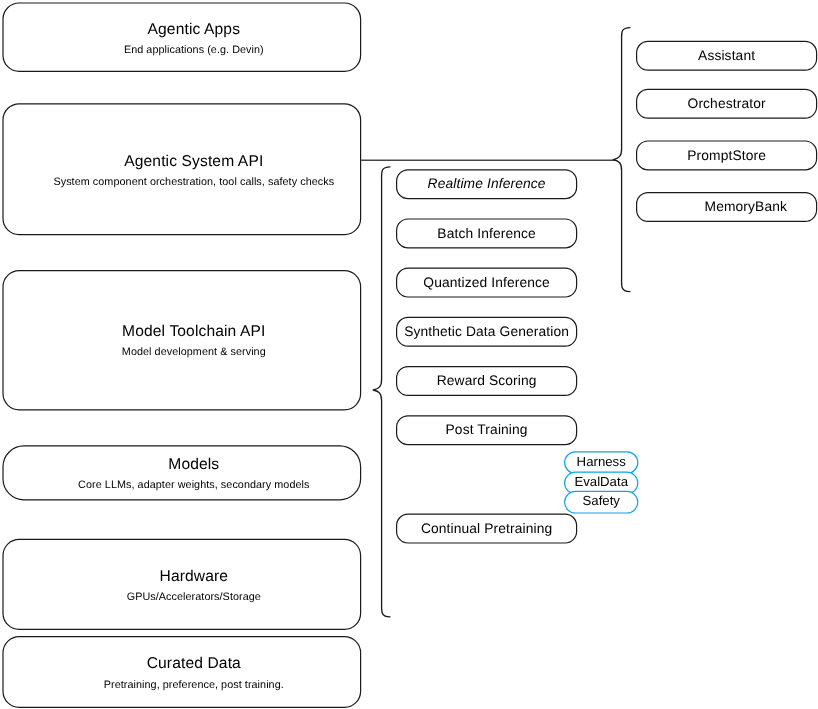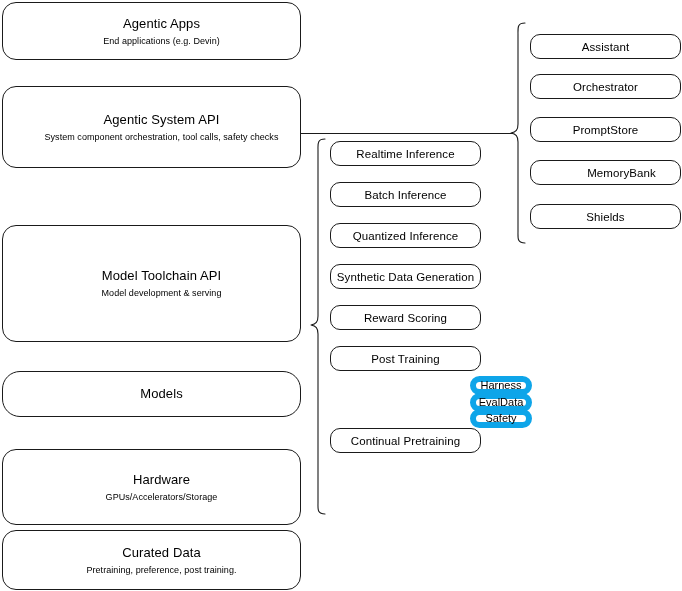--- a/index.html
+++ b/index.html
@@ -61,21 +61,21 @@
   .cap-right { left: 530px; width: 151px; }
 
   
   .tag {
     position: absolute;
     box-sizing: border-box;
     left: 470px;
     width: 62px;
     height: 19px;
     background: #ffffff;
-    border: 6px solid #0ea5e9;
+    border: 1px solid #0ea5e9;
     border-radius: 10px;
     display: flex;
     align-items: center;
     justify-content: center;
     font-size: 11px;
     line-height: 13px;
     color: #000000;
     z-index: 5;
   }
 
@@ -100,32 +100,33 @@
 </head>
 <body>
 
 <div id="diagram">
 
   <div class="node layer" style="top:2px; height:58px;">
     <div class="title">Agentic Apps</div>
     <div class="subtitle">End applications (e.g. Devin)</div>
   </div>
 
-  <div class="node layer" style="top:86px; height:82px;">
+  <div class="node layer" style="top:86px; height:110px;">
     <div class="title">Agentic System API</div>
     <div class="subtitle">System component orchestration, tool calls, safety checks</div>
   </div>
 
   <div class="node layer" style="top:225px; height:117px;">
     <div class="title">Model Toolchain API</div>
     <div class="subtitle">Model development &amp; serving</div>
   </div>
 
   <div class="node layer" style="top:371px; height:46px;border-radius:18px;">
     <div class="title">Models</div>
+    <div class="subtitle">Core LLMs, adapter weights, secondary models</div>
   </div>
 
   <div class="node layer" style="top:449px; height:76px;">
     <div class="title">Hardware</div>
     <div class="subtitle">GPUs/Accelerators/Storage</div>
   </div>
 
   <div class="node layer" style="top:530px; height:60px;">
     <div class="title">Curated Data</div>
     <div class="subtitle">Pretraining, preference, post training.</div>
@@ -146,21 +147,21 @@
   <svg class="brace" style="left:300px; top:136px; width:26px; height:384px;" viewBox="0 0 26 384">
     <path d="M 25 3
              C 17 3, 18 8, 18 14
              L 18 180
              C 18 186, 16 188, 11 189
              C 16 190, 18 192, 18 198
              L 18 367
              C 18 373, 17 378, 25 378"></path>
   </svg>
 
-  <div class="node cap cap-mid" style="top:141px;">
+  <div class="node cap cap-mid" style="top:141px;font-style:italic;">
     <span>Realtime Inference</span>
   </div>
   <div class="node cap cap-mid" style="top:182px;">
     <span>Batch Inference</span>
   </div>
   <div class="node cap cap-mid" style="top:223px;">
     <span>Quantized Inference</span>
   </div>
   <div class="node cap cap-mid" style="top:264px;">
     <span>Synthetic Data Generation</span>
@@ -190,17 +191,14 @@
   </div>
   <div class="node cap cap-right" style="top:74px;">
     <span>Orchestrator</span>
   </div>
   <div class="node cap cap-right" style="top:117px;">
     <span>PromptStore</span>
   </div>
   <div class="node cap cap-right" style="top:160px;padding-left:32px;">
     <span>MemoryBank</span>
   </div>
-  <div class="node cap cap-right" style="top:204px;">
-    <span>Shields</span>
-  </div>
 
 </div>
 
 </body></html>

